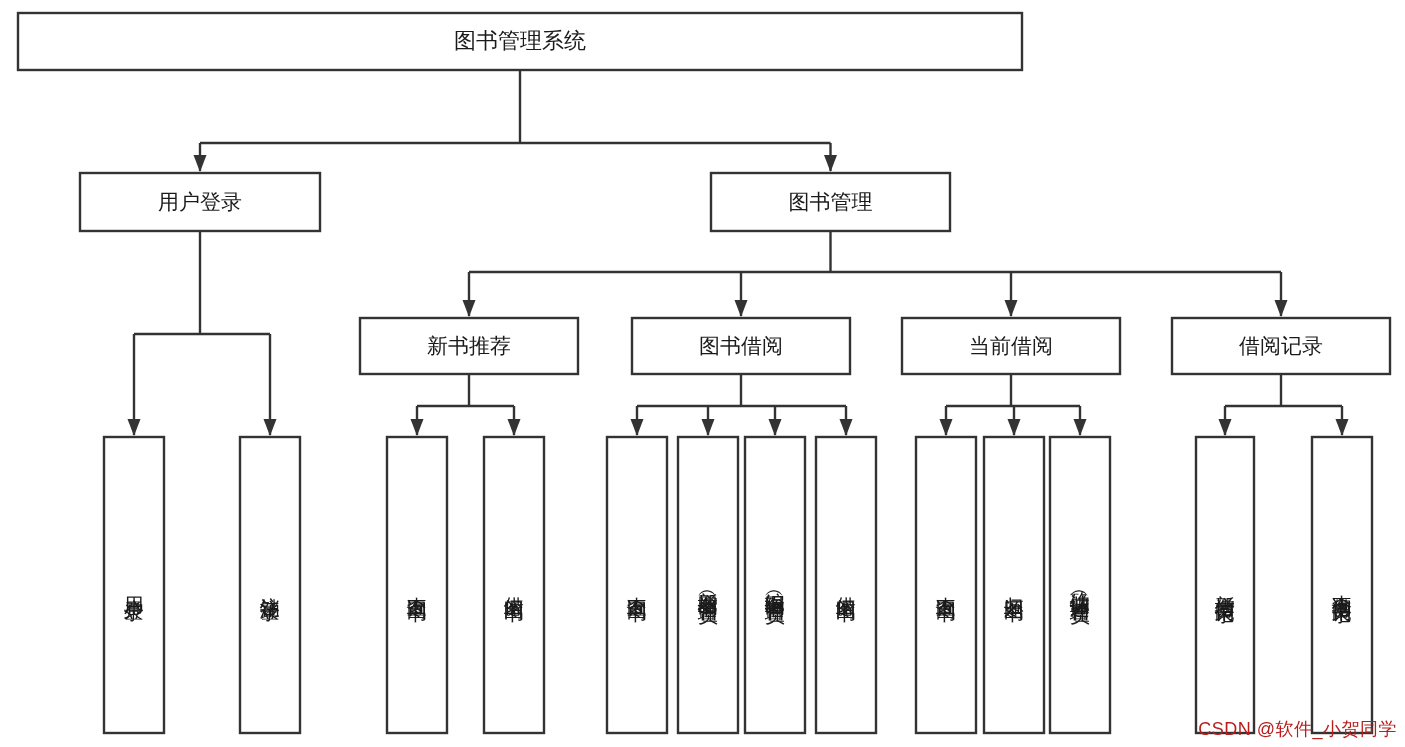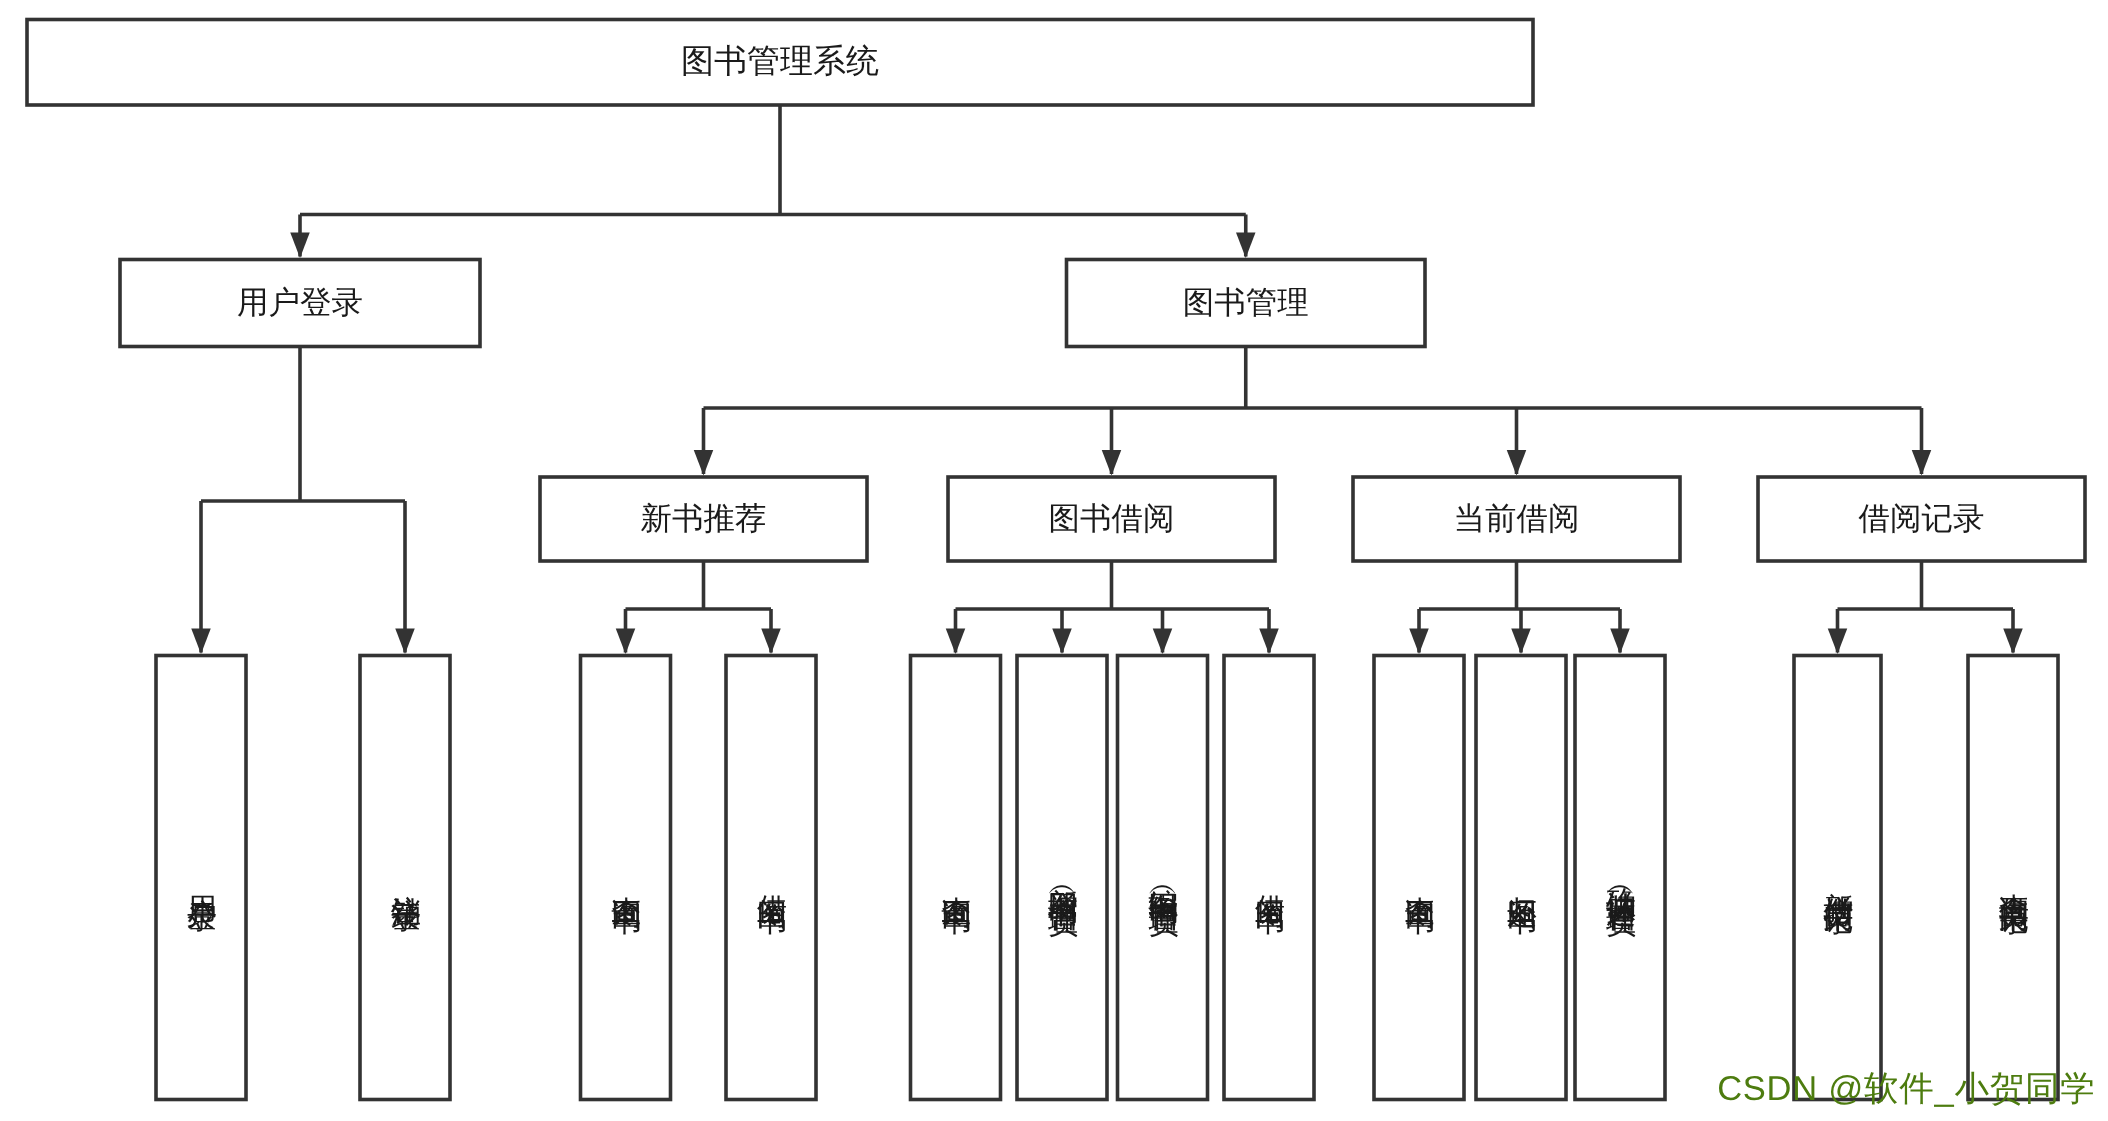--- a/index.html
+++ b/index.html
@@ -69,22 +69,22 @@
     letter-spacing: 2px;
     color: #1a1a1a;
     white-space: nowrap;
     text-align: center;
   }
   .watermark {
     position: absolute;
     right: 8px;
     bottom: 6px;
     font-family: "Liberation Sans", "DejaVu Sans", sans-serif;
-    font-size: 23px;
-    color: #4d7c0f;
+    font-size: 18px;
+    color: #b91c1c;
     letter-spacing: 0.5px;
     user-select: none;
   }
 </style>
 </head>
 <body>
 
 <div id="diagram-root">
 
   <svg class="diagram-canvas" viewBox="0 0 1405 747">

